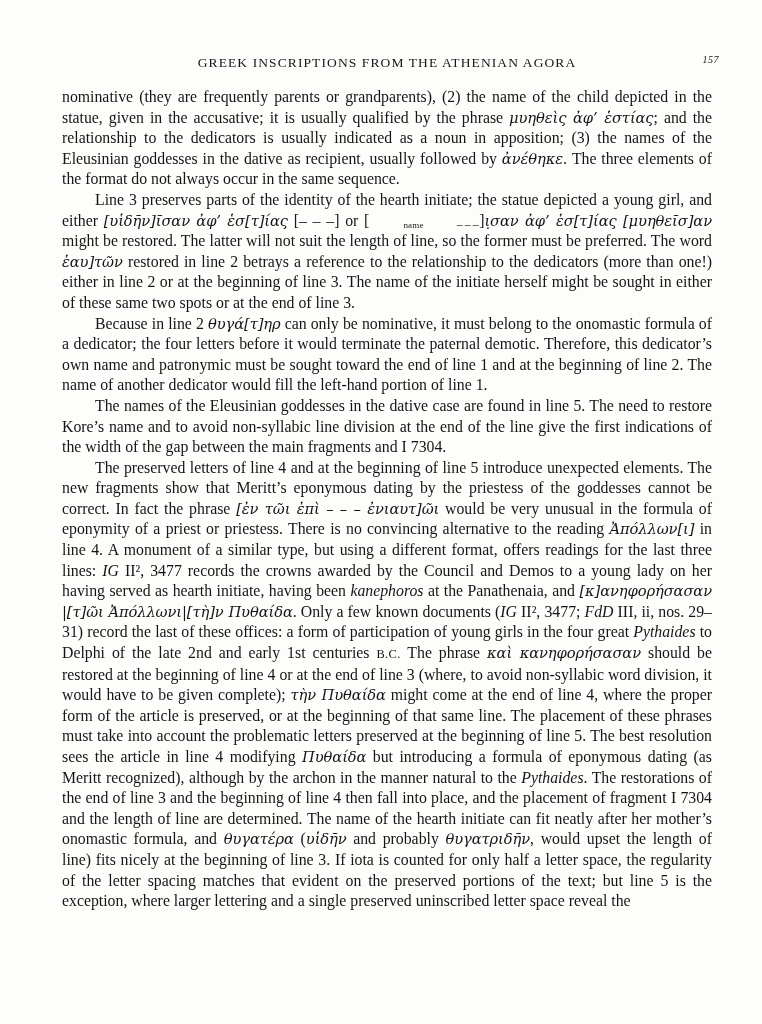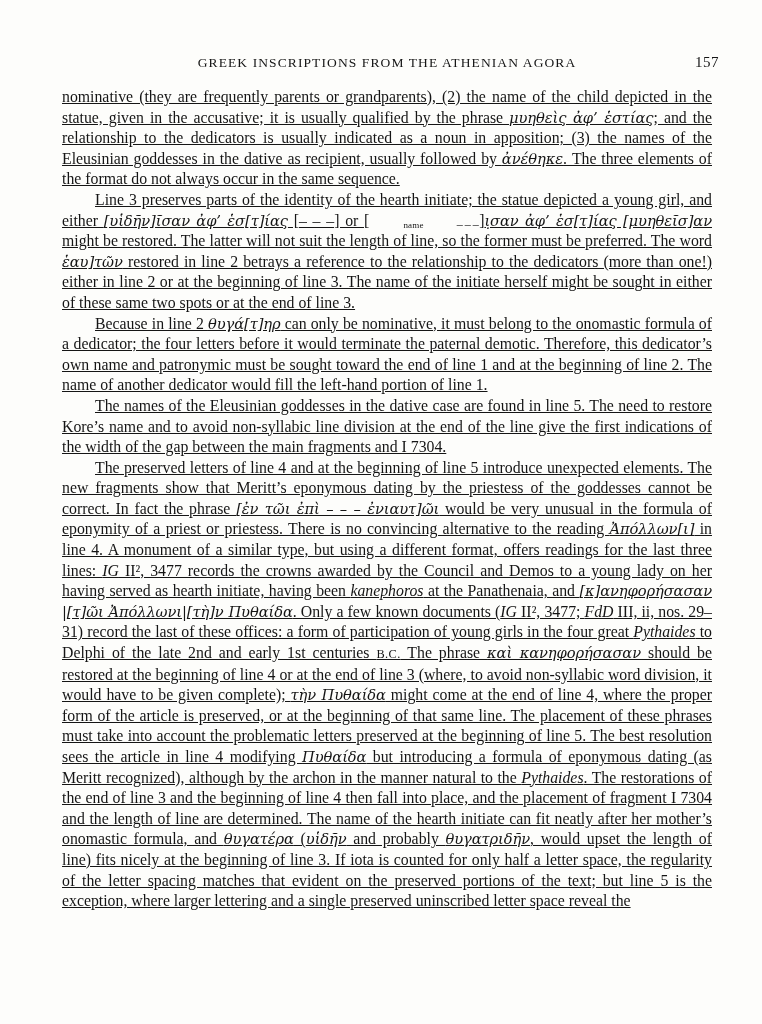--- a/index.html
+++ b/index.html
@@ -30,37 +30,37 @@
     top: 0;
     text-align: center;
     font-size: 13.5px;
     letter-spacing: 1.1px;
     white-space: nowrap;
   }
   .rh-page {
     position: absolute;
     right: -7px;
     top: -1px;
-    font-size: 15px;
+    font-size: 10px;
     letter-spacing: 0.5px;
+    font-style: italic;
   }
   .article-body {
     position: absolute;
     top: 87px;
     left: 62px;
     width: 650px;
     font-size: 15.8px;
     line-height: 20.6px;
     text-align: justify;
     text-justify: inter-word;
   }
   p.para {
     margin: 0;
     padding: 0;
-    text-decoration: underline;
   }
   p.para.indent {
     text-indent: 33px;
   }
   .greek {
     font-style: italic;
     font-family: "DejaVu Serif", serif;
     font-size: 0.93em;
     letter-spacing: -0.1px;
   }

